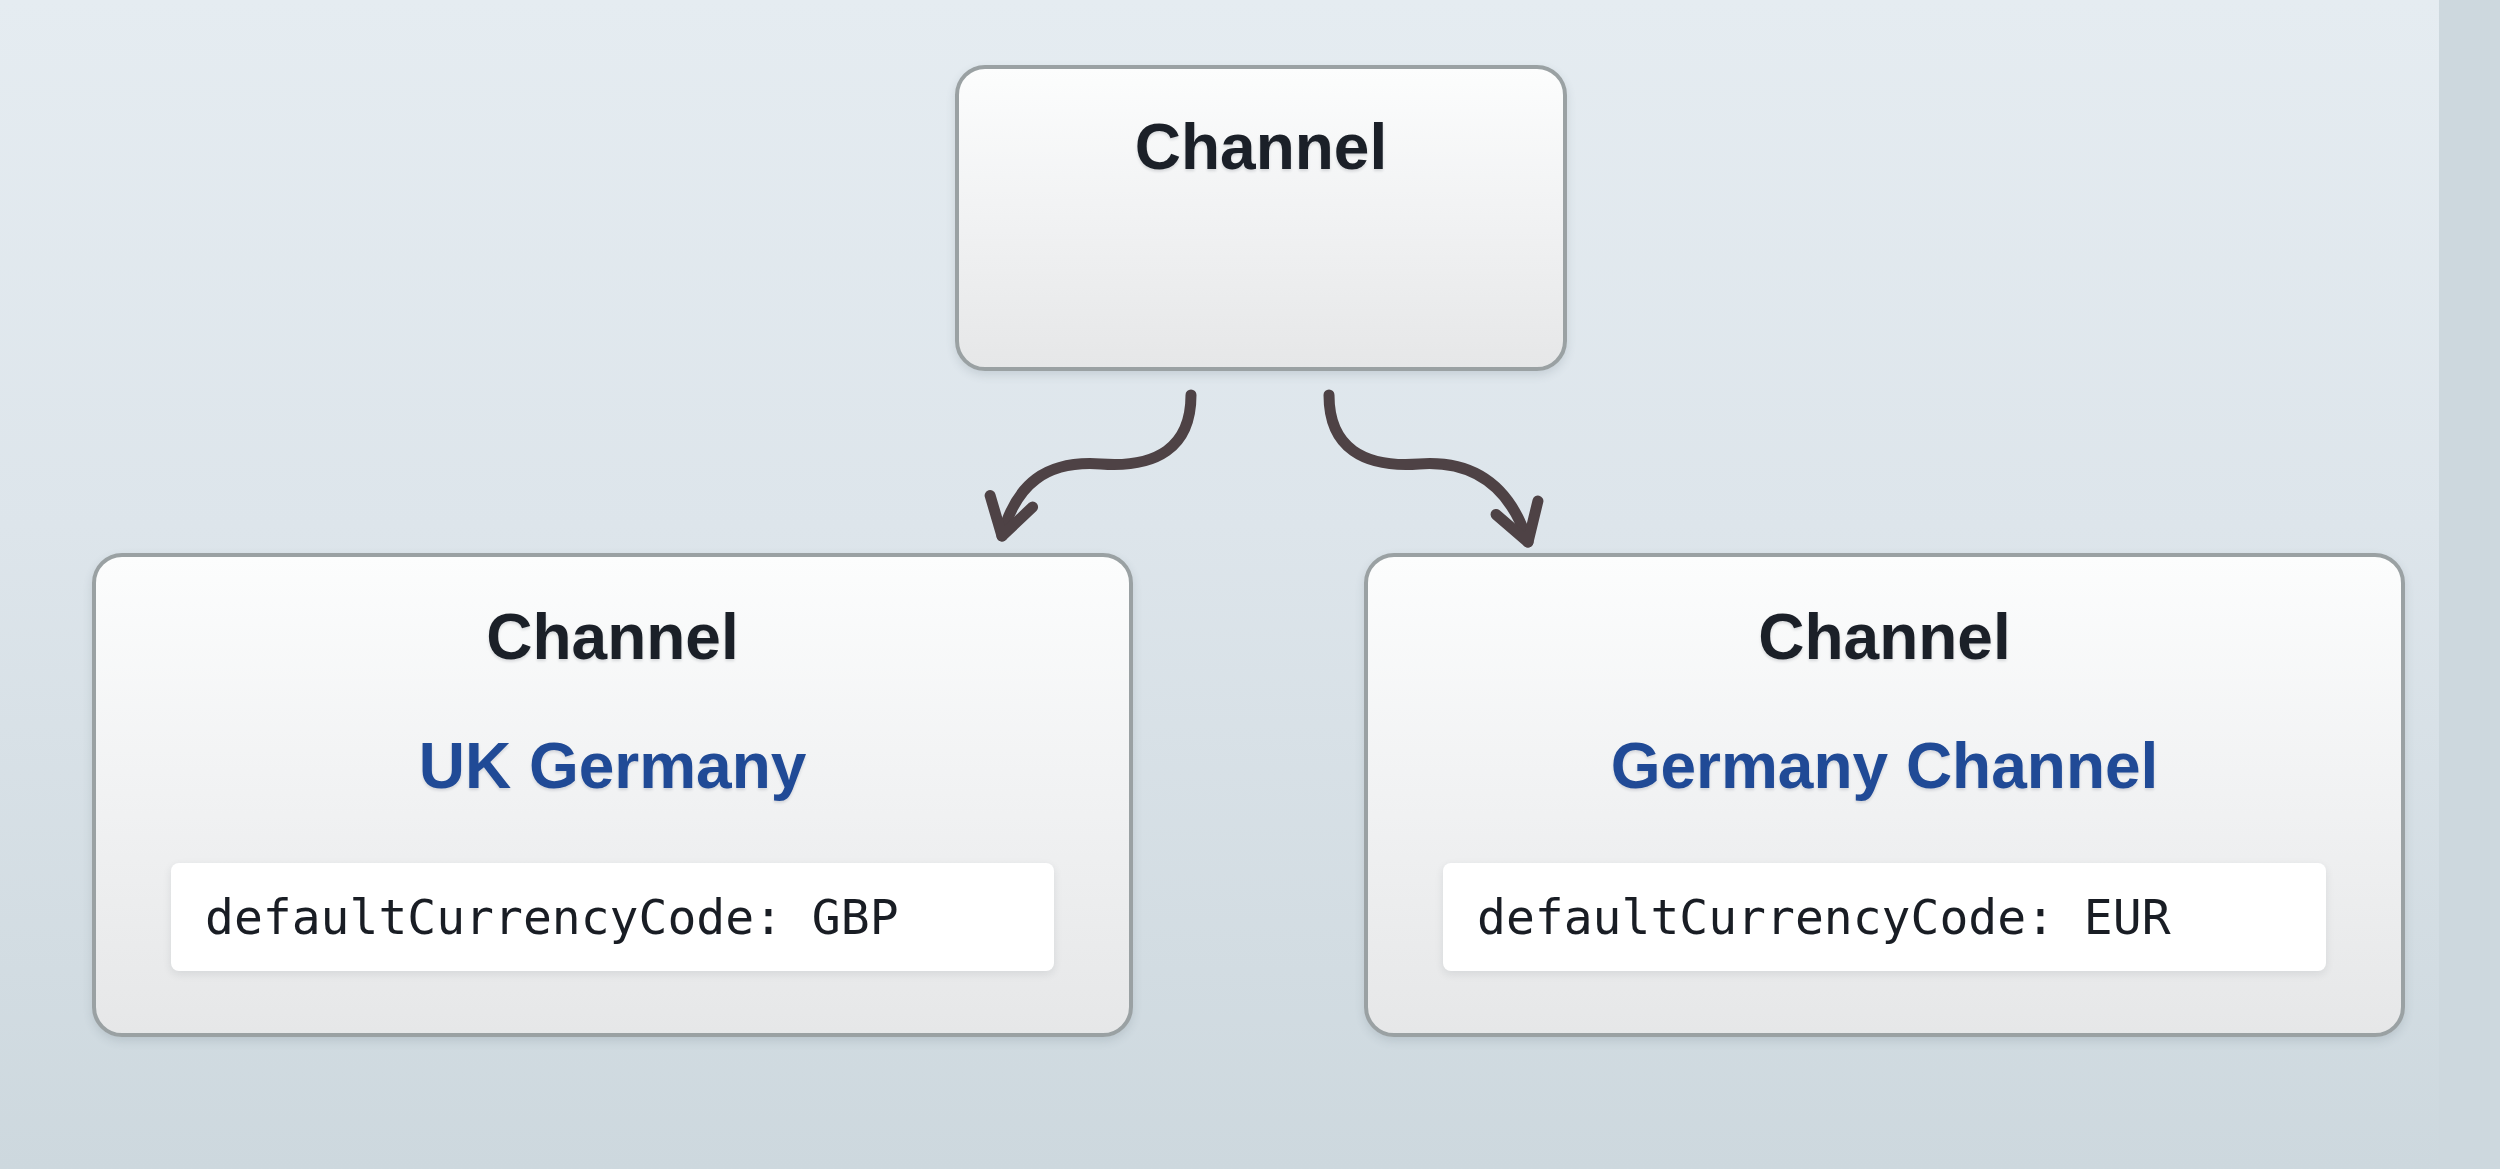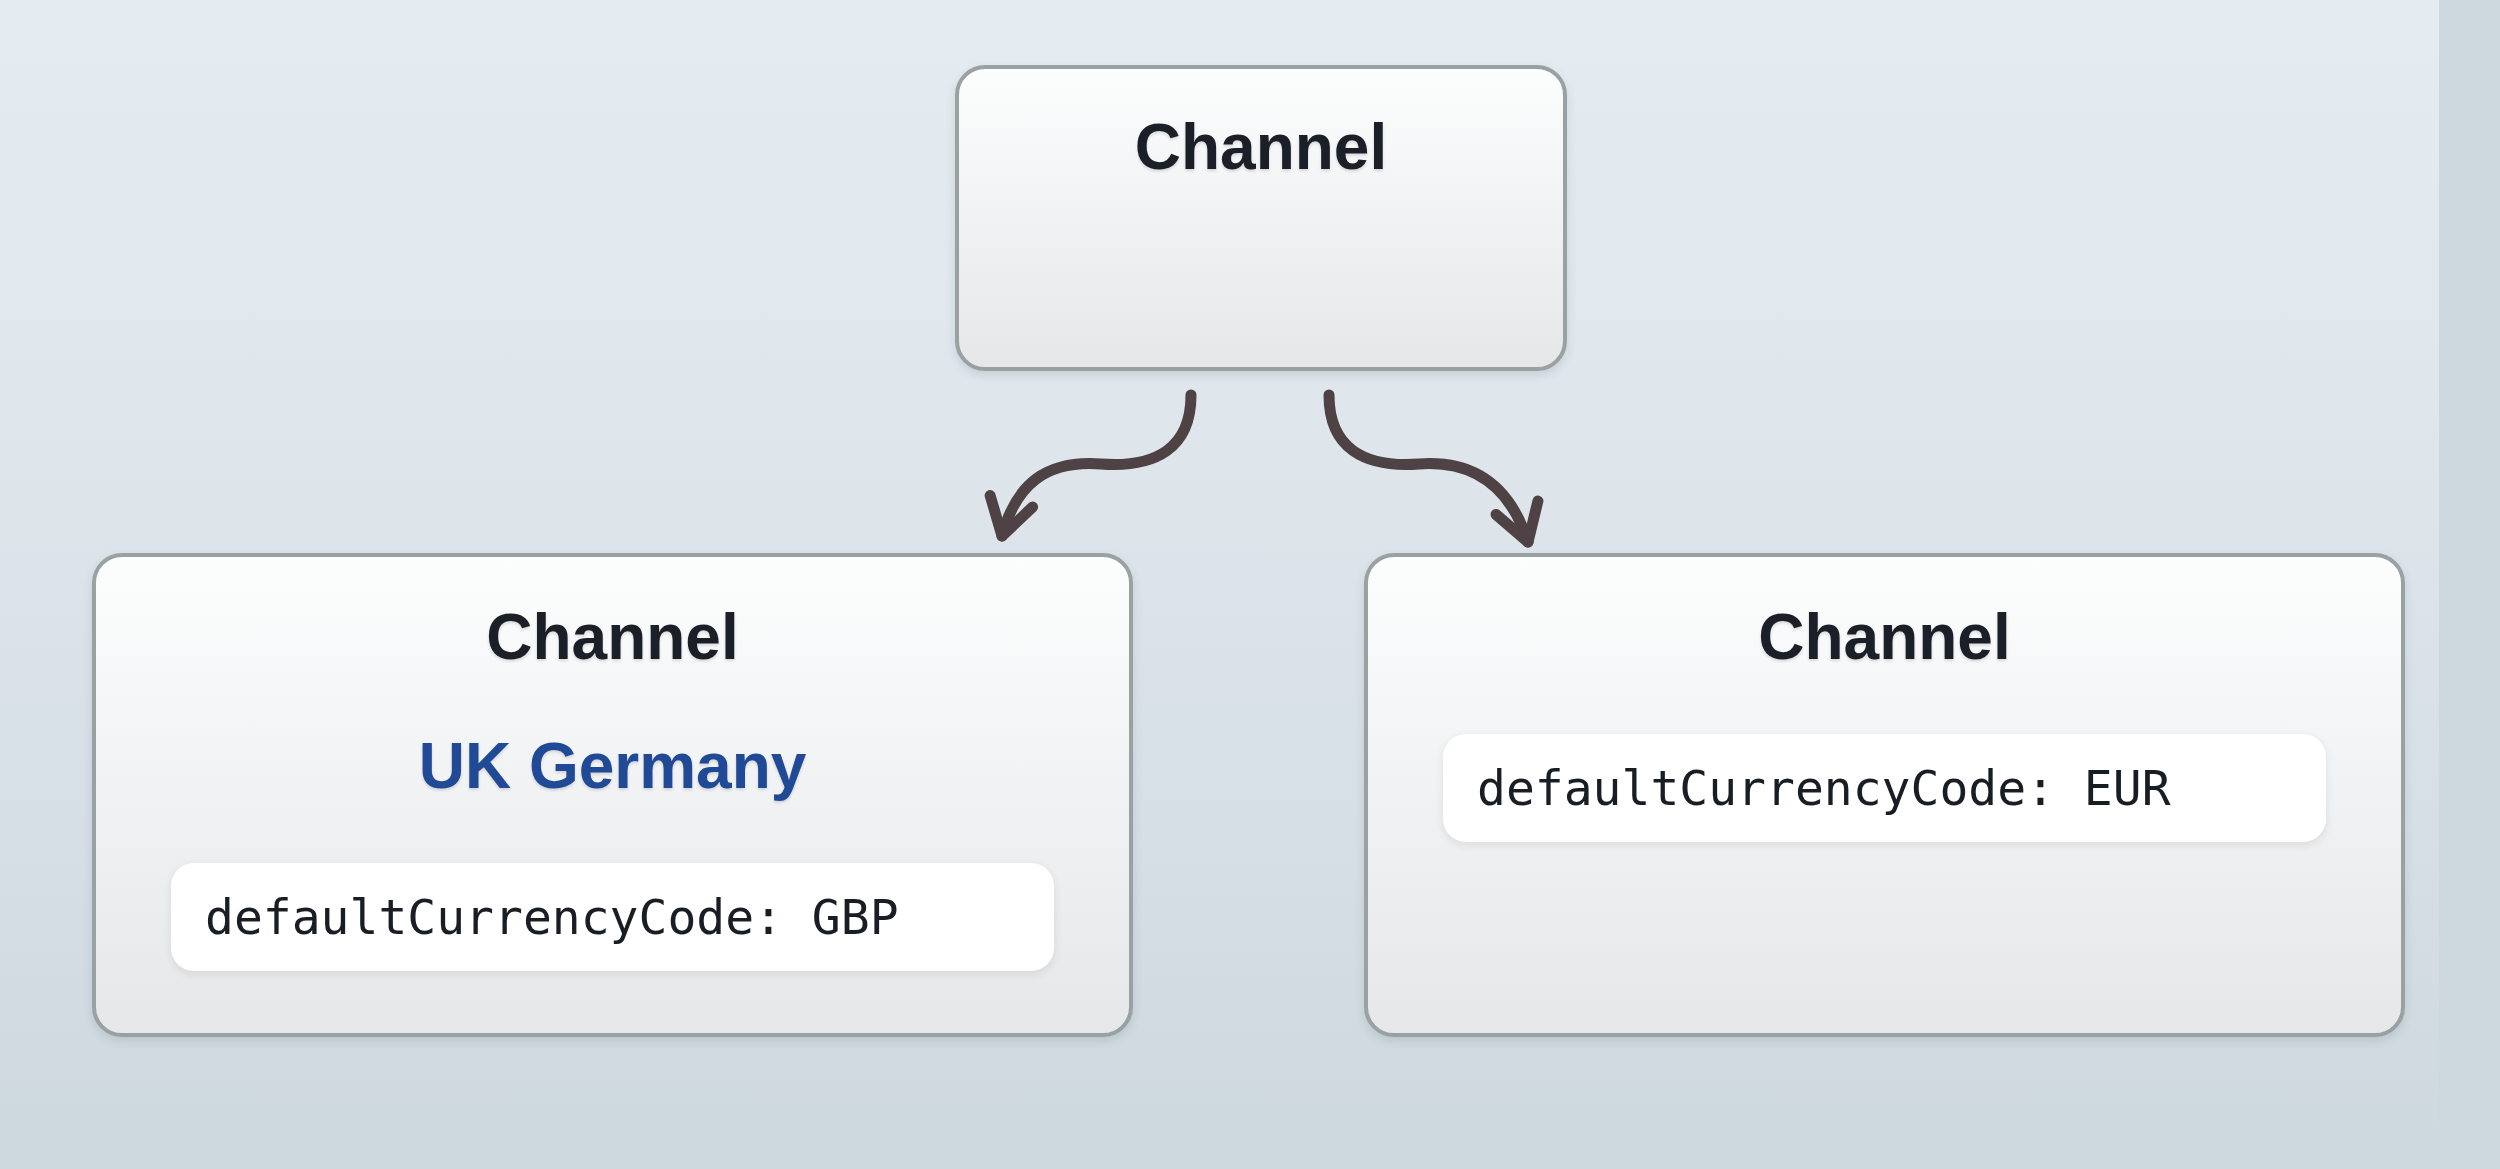--- a/index.html
+++ b/index.html
@@ -76,21 +76,21 @@
     line-height: 1;
     color: var(--name-color, #204a96);
     text-shadow: 0 2px 3px rgba(20, 25, 60, 0.14);
   }
 
   .pill {
     box-sizing: border-box;
     width: calc(100% - 150px);
     height: 108px;
     background: var(--pill-bg, #ffffff);
-    border-radius: 23px;
+    border-radius: 8px;
     box-shadow: 0 3px 8px rgba(40, 50, 60, 0.10);
     display: flex;
     align-items: center;
     justify-content: flex-start;
     padding: 0 34px;
   }
 
   .pill-text {
     font-family: "DejaVu Sans Mono", "Liberation Mono", monospace;
     font-size: 48px;
@@ -128,18 +128,19 @@
   <div class="node node-child node-uk">
     <div class="type-label">Channel</div>
     <div class="node-name">UK Germany</div>
     <div class="pill">
       <span class="pill-text">defaultCurrencyCode: GBP</span>
     </div>
   </div>
 
   <div class="node node-child node-germany">
     <div class="type-label">Channel</div>
+    <div class="node-name">Germany Channel</div>
     <div class="pill">
       <span class="pill-text">defaultCurrencyCode: EUR</span>
     </div>
   </div>
 
 </div>
 
 </body></html>

